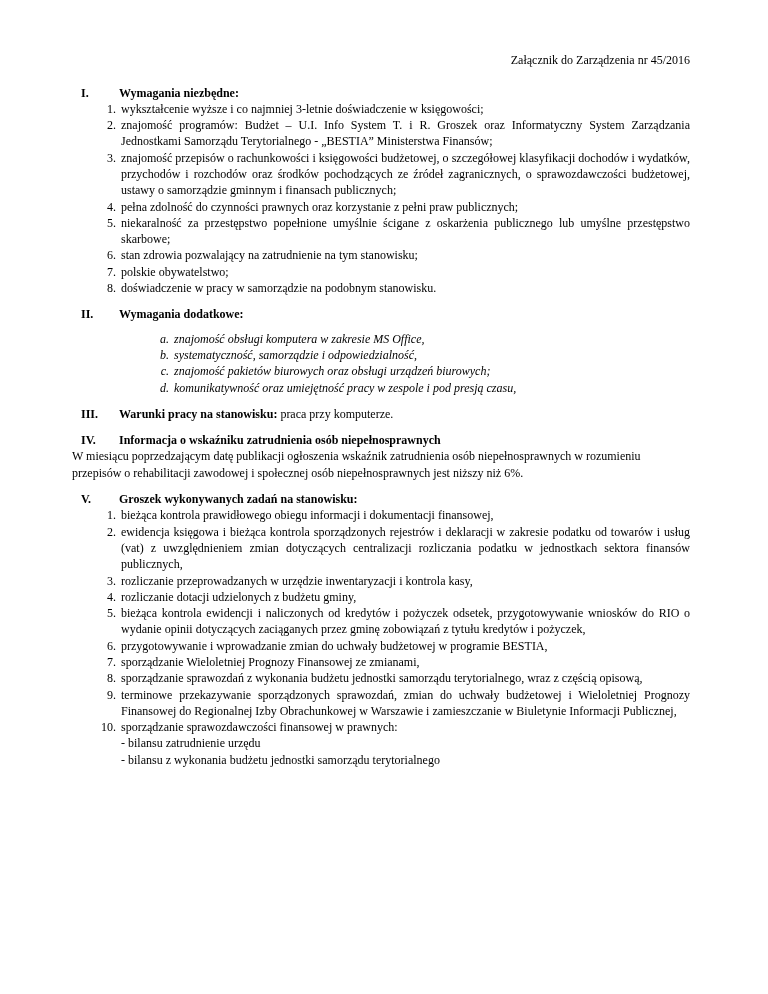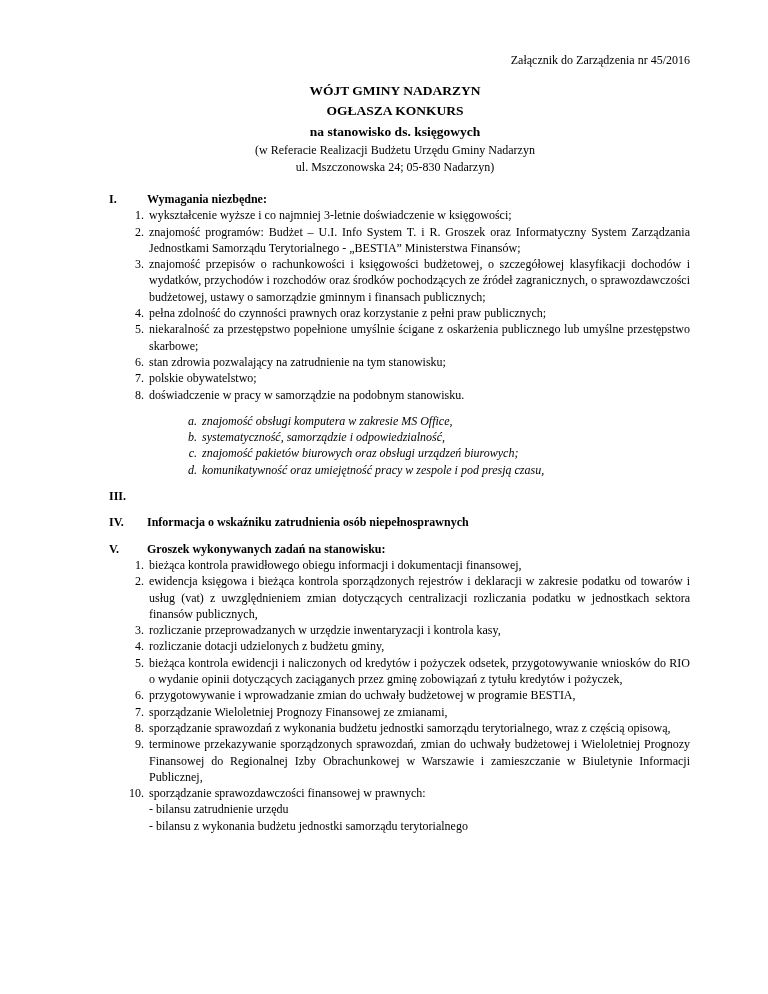--- a/index.html
+++ b/index.html
@@ -9,21 +9,21 @@
   }
   body {
     font-family: "Liberation Serif", serif;
     color: #000000;
     font-size: 12px;
     line-height: 16.3px;
     overflow: hidden;
   }
   .page {
     width: 768px; height: 994px;
-    padding: 52px 78px 0 100px;
+    padding: 52px 78px 0 72px;
   }
   .doc-header {
     text-align: right;
     line-height: 16.5px;
   }
   .title-block {
     text-align: center;
     margin-top: 12px;
   }
   .title-main {
@@ -70,65 +70,64 @@
 </style>
 </head>
 <body>
 
 <div class="page">
 
   <div class="doc-header">
     <div>Załącznik do Zarządzenia nr 45/2016</div>
   </div>
 
-  <div class="title-block">
-    <div class="title-main">WÓJT GMINY NADARZYN</div>
-    <div class="title-main">OGŁASZA KONKURS</div>
-    <div class="title-main">na stanowisko ds. księgowych</div>
-    <div class="title-sub">(w Referacie Realizacji Budżetu Urzędu Gminy Nadarzyn</div>
-    <div class="title-sub">ul. Mszczonowska 24; 05-830 Nadarzyn)</div>
-  </div>
 
   <div class="section section-first">
     <div class="section-row">
       <span class="sec-num">I.</span>
       <span class="sec-heading">Wymagania niezbędne:</span>
     </div>
     <ol class="num-list">
       <li>wykształcenie wyższe i co najmniej 3-letnie doświadczenie w księgowości;</li>
       <li>znajomość programów: Budżet – U.I. Info System T. i R. Groszek oraz Informatyczny System Zarządzania Jednostkami Samorządu Terytorialnego - „BESTIA” Ministerstwa Finansów;</li>
       <li>znajomość przepisów o rachunkowości i księgowości budżetowej, o szczegółowej klasyfikacji dochodów i wydatków, przychodów i rozchodów oraz środków pochodzących ze źródeł zagranicznych, o sprawozdawczości budżetowej, ustawy o samorządzie gminnym i finansach publicznych;</li>
       <li>pełna zdolność do czynności prawnych oraz korzystanie z pełni praw publicznych;</li>
       <li>niekaralność za przestępstwo popełnione umyślnie ścigane z oskarżenia publicznego lub umyślne przestępstwo skarbowe;</li>
       <li>stan zdrowia pozwalający na zatrudnienie na tym stanowisku;</li>
       <li>polskie obywatelstwo;</li>
       <li>doświadczenie w pracy w samorządzie na podobnym stanowisku.</li>
     </ol>
   </div>
 
   <div class="section">
+    <div class="section-row">
+      <span class="sec-num">II.</span>
+      <span class="sec-heading">Wymagania dodatkowe:</span>
+    </div>
     <ol class="alpha-list">
       <li>znajomość obsługi komputera w zakresie MS Office,</li>
       <li>systematyczność, samorządzie i odpowiedzialność,</li>
       <li>znajomość pakietów biurowych oraz obsługi urządzeń biurowych;</li>
       <li>komunikatywność oraz umiejętność pracy w zespole i pod presją czasu,</li>
     </ol>
   </div>
 
   <div class="section">
     <div class="section-row">
       <span class="sec-num">III.</span>
+      <span><span class="sec-heading">Warunki pracy na stanowisku:</span> <span class="sec-inline">praca przy komputerze.</span></span>
     </div>
   </div>
 
   <div class="section">
     <div class="section-row">
       <span class="sec-num">IV.</span>
       <span class="sec-heading">Informacja o wskaźniku zatrudnienia osób niepełnosprawnych</span>
     </div>
+    <div class="paragraph">W miesiącu poprzedzającym datę publikacji ogłoszenia wskaźnik zatrudnienia osób niepełnosprawnych w rozumieniu przepisów o rehabilitacji zawodowej i społecznej osób niepełnosprawnych jest niższy niż 6%.</div>
   </div>
 
   <div class="section">
     <div class="section-row">
       <span class="sec-num">V.</span>
       <span class="sec-heading">Groszek wykonywanych zadań na stanowisku:</span>
     </div>
     <ol class="num-list">
       <li>bieżąca kontrola prawidłowego obiegu informacji i dokumentacji finansowej,</li>
       <li>ewidencja księgowa i bieżąca kontrola sporządzonych rejestrów i deklaracji w zakresie podatku od towarów i usług (vat) z uwzględnieniem zmian dotyczących centralizacji rozliczania podatku w jednostkach sektora finansów publicznych,</li>

